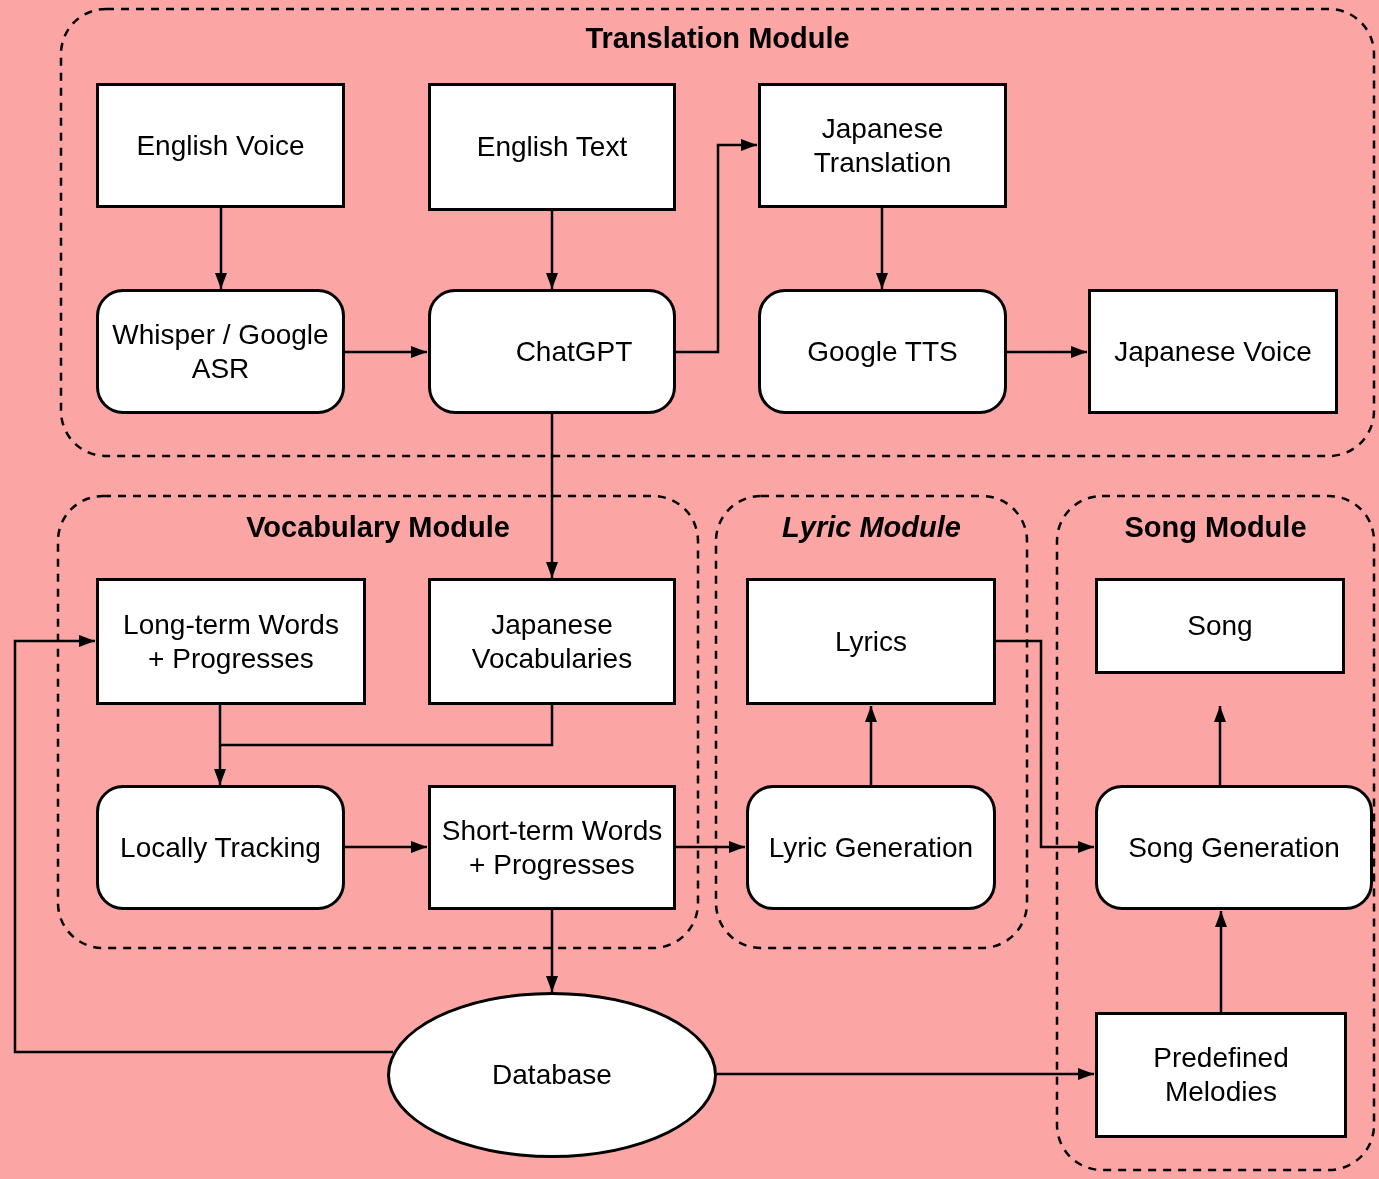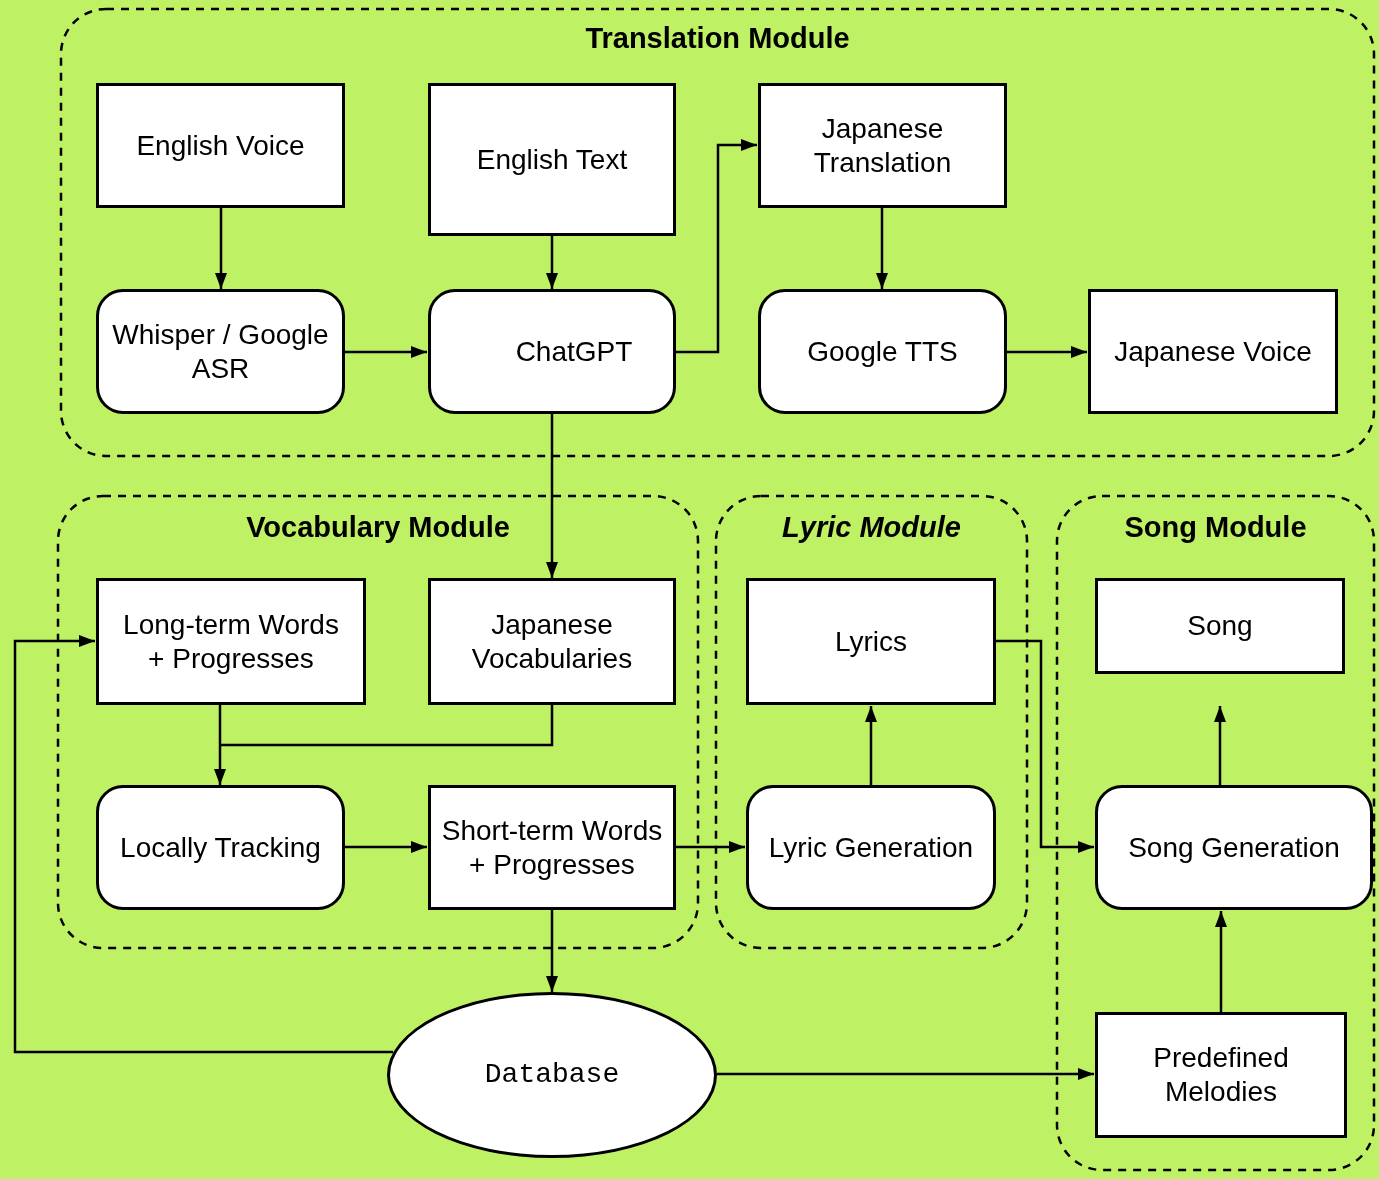--- a/index.html
+++ b/index.html
@@ -4,21 +4,21 @@
 <style>
   html, body {
     margin: 0;
     padding: 0;
     background: #ffffff;
   }
   .canvas {
     position: relative;
     width: 1379px;
     height: 1179px;
-    background: #bef264;
+    background: #fca5a5;
     font-family: "Liberation Sans", "DejaVu Sans", sans-serif;
     color: #000000;
     overflow: hidden;
   }
   .wires {
     position: absolute;
     left: 0;
     top: 0;
     width: 1379px;
     height: 1179px;
@@ -31,21 +31,21 @@
     display: flex;
     align-items: center;
     justify-content: center;
     text-align: center;
     font-size: 28px;
     line-height: 34px;
     white-space: pre-line;
     color: #000000;
   }
   .node.rounded { border-radius: 27px; }
-  .node.ellipse { border-radius: 50%; font-family: Liberation Mono, monospace; }
+  .node.ellipse { border-radius: 50%; }
   .module-title {
     position: absolute;
     text-align: center;
     font-size: 29px;
     line-height: 34px;
     font-weight: bold;
     color: #000000;
   }
 </style>
 </head>
@@ -84,21 +84,21 @@
     <path d="M393,1052 L15,1052 L15,641 L95,641" fill="none" stroke="#000000" stroke-width="2.5" marker-end="url(#arrow)"></path>
     <path d="M717,1074 L1094,1074" fill="none" stroke="#000000" stroke-width="2.5" marker-end="url(#arrow)"></path>
   </svg>
 
   <div class="module-title" style="left:61px; top:21px; width:1313px;">Translation Module</div>
   <div class="module-title" style="left:58px; top:510px; width:640px;">Vocabulary Module</div>
   <div class="module-title" style="left:716px; top:510px; width:311px;font-style:italic;">Lyric Module</div>
   <div class="module-title" style="left:1057px; top:510px; width:317px;">Song Module</div>
 
   <div class="node" style="left:96px; top:83px; width:249px; height:125px;">English Voice</div>
-  <div class="node" style="left:428px; top:83px; width:248px; height:153px;">English Text</div>
+  <div class="node" style="left:428px; top:83px; width:248px; height:128px;">English Text</div>
   <div class="node" style="left:758px; top:83px; width:249px; height:125px;">Japanese
 Translation</div>
   <div class="node rounded" style="left:96px; top:289px; width:249px; height:125px;">Whisper / Google
 ASR</div>
   <div class="node rounded" style="left:428px; top:289px; width:248px; height:125px;padding-left:44px;">ChatGPT</div>
   <div class="node rounded" style="left:758px; top:289px; width:249px; height:125px;">Google TTS</div>
   <div class="node" style="left:1088px; top:289px; width:250px; height:125px;">Japanese Voice</div>
 
   <div class="node" style="left:96px; top:578px; width:270px; height:127px;">Long-term Words
 + Progresses</div>

